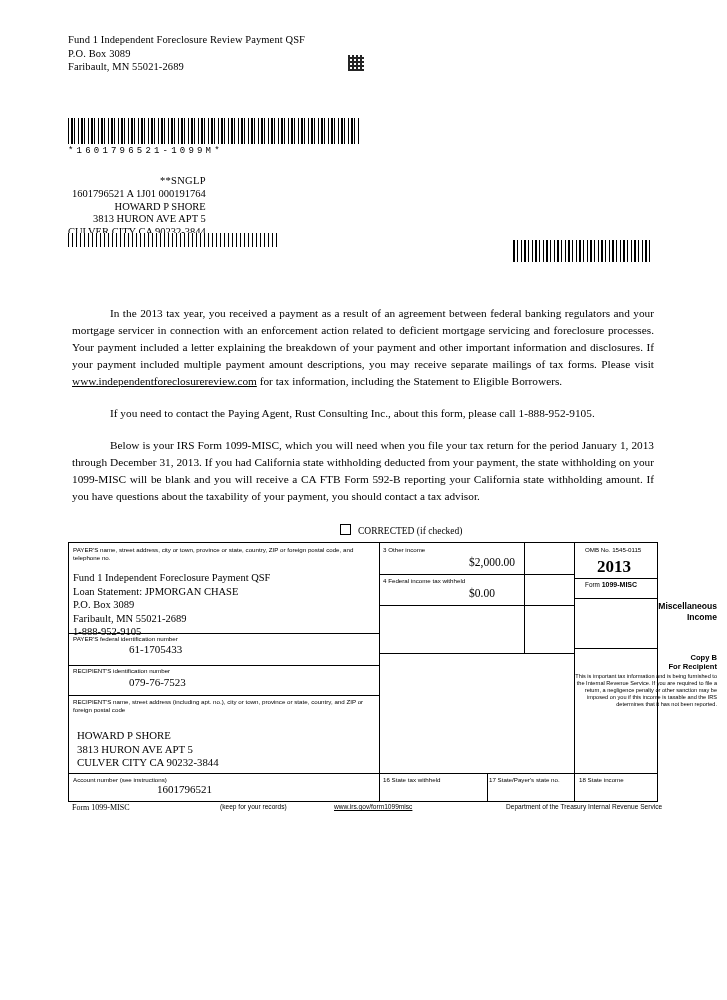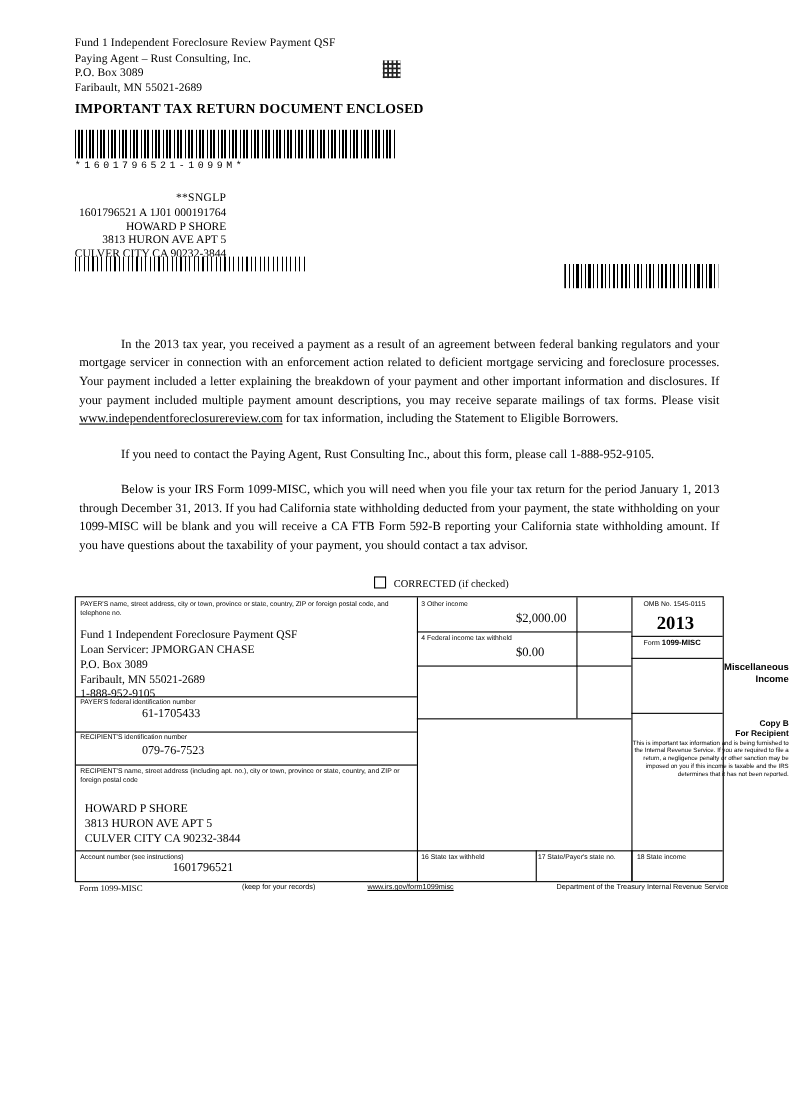--- a/index.html
+++ b/index.html
@@ -224,27 +224,25 @@
   .ff-url  { position: absolute; left: 266px; top: 0; text-decoration: underline; }
   .ff-dept { position: absolute; left: 438px; top: 0; }
 </style>
 </head>
 <body>
 
 <div class="page">
 
   <div class="ret-addr">
     <div>Fund 1 Independent Foreclosure Review Payment QSF</div>
-    <div>Paying Agent – Rust Consulting, Inc.</div>
     <div>P.O. Box 3089</div>
     <div>Faribault, MN 55021-2689</div>
   </div>
   <div class="qr"></div>
 
-  <div class="important">IMPORTANT TAX RETURN DOCUMENT ENCLOSED</div>
 
   <div class="barcode bc-main"></div>
   <div class="bc-num">*1601796521-1099M*</div>
 
   <div class="mail-addr">
     <div class="snglp">**SNGLP</div>
     <div>1601796521    A 1J01 000191764</div>
     <div>HOWARD P SHORE</div>
     <div>3813 HURON AVE APT 5</div>
     <div>CULVER CITY CA 90232-3844</div>
@@ -277,21 +275,21 @@
     <div class="hline" style="left:310px; top:110px; width:195px;"></div>
     <div class="hline" style="left:505px; top:35px; width:83px;"></div>
     <div class="hline" style="left:505px; top:55px; width:83px;"></div>
     <div class="hline" style="left:505px; top:105px; width:83px;"></div>
     <div class="vline" style="left:418px; top:230px; height:28px;"></div>
     <div class="vline" style="left:505px; top:230px; height:28px;"></div>
 
     <div class="cell lbl payer-box">PAYER'S name, street address, city or town, province or state, country, ZIP or foreign postal code, and telephone no.</div>
     <div class="payer-name">
       <div>Fund 1 Independent Foreclosure Payment QSF</div>
-      <div>Loan Servicer:  JPMORGAN CHASE</div>
+      <div>Loan Statement:  JPMORGAN CHASE</div>
       <div>P.O. Box 3089</div>
       <div>Faribault, MN 55021-2689</div>
       <div>1-888-952-9105</div>
     </div>
 
     <div class="cell lbl payer-tin-lbl">PAYER'S federal identification number</div>
     <div class="payer-tin-val">61-1705433</div>
 
     <div class="cell lbl rec-tin-lbl">RECIPIENT'S identification number</div>
     <div class="rec-tin-val">079-76-7523</div>

